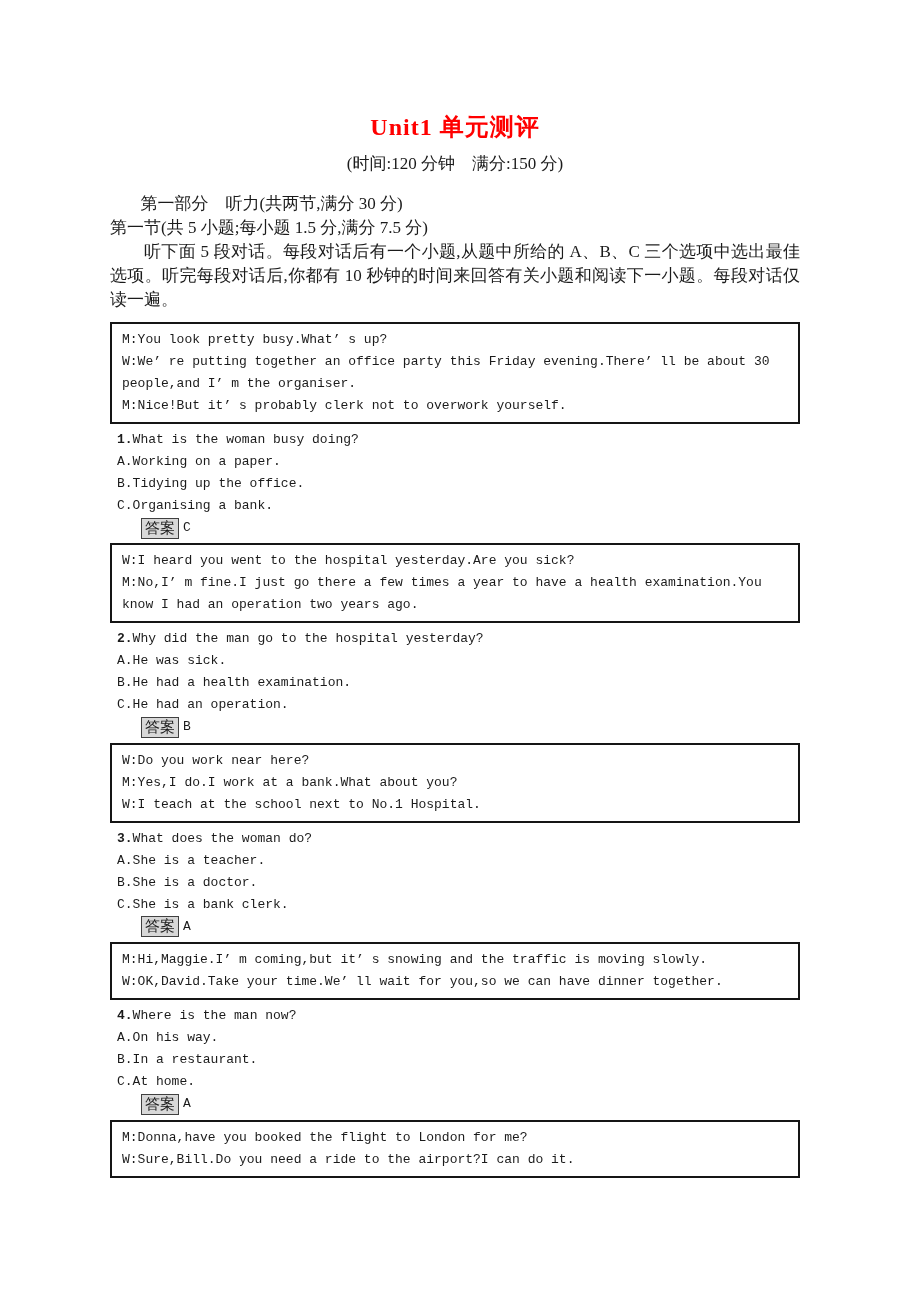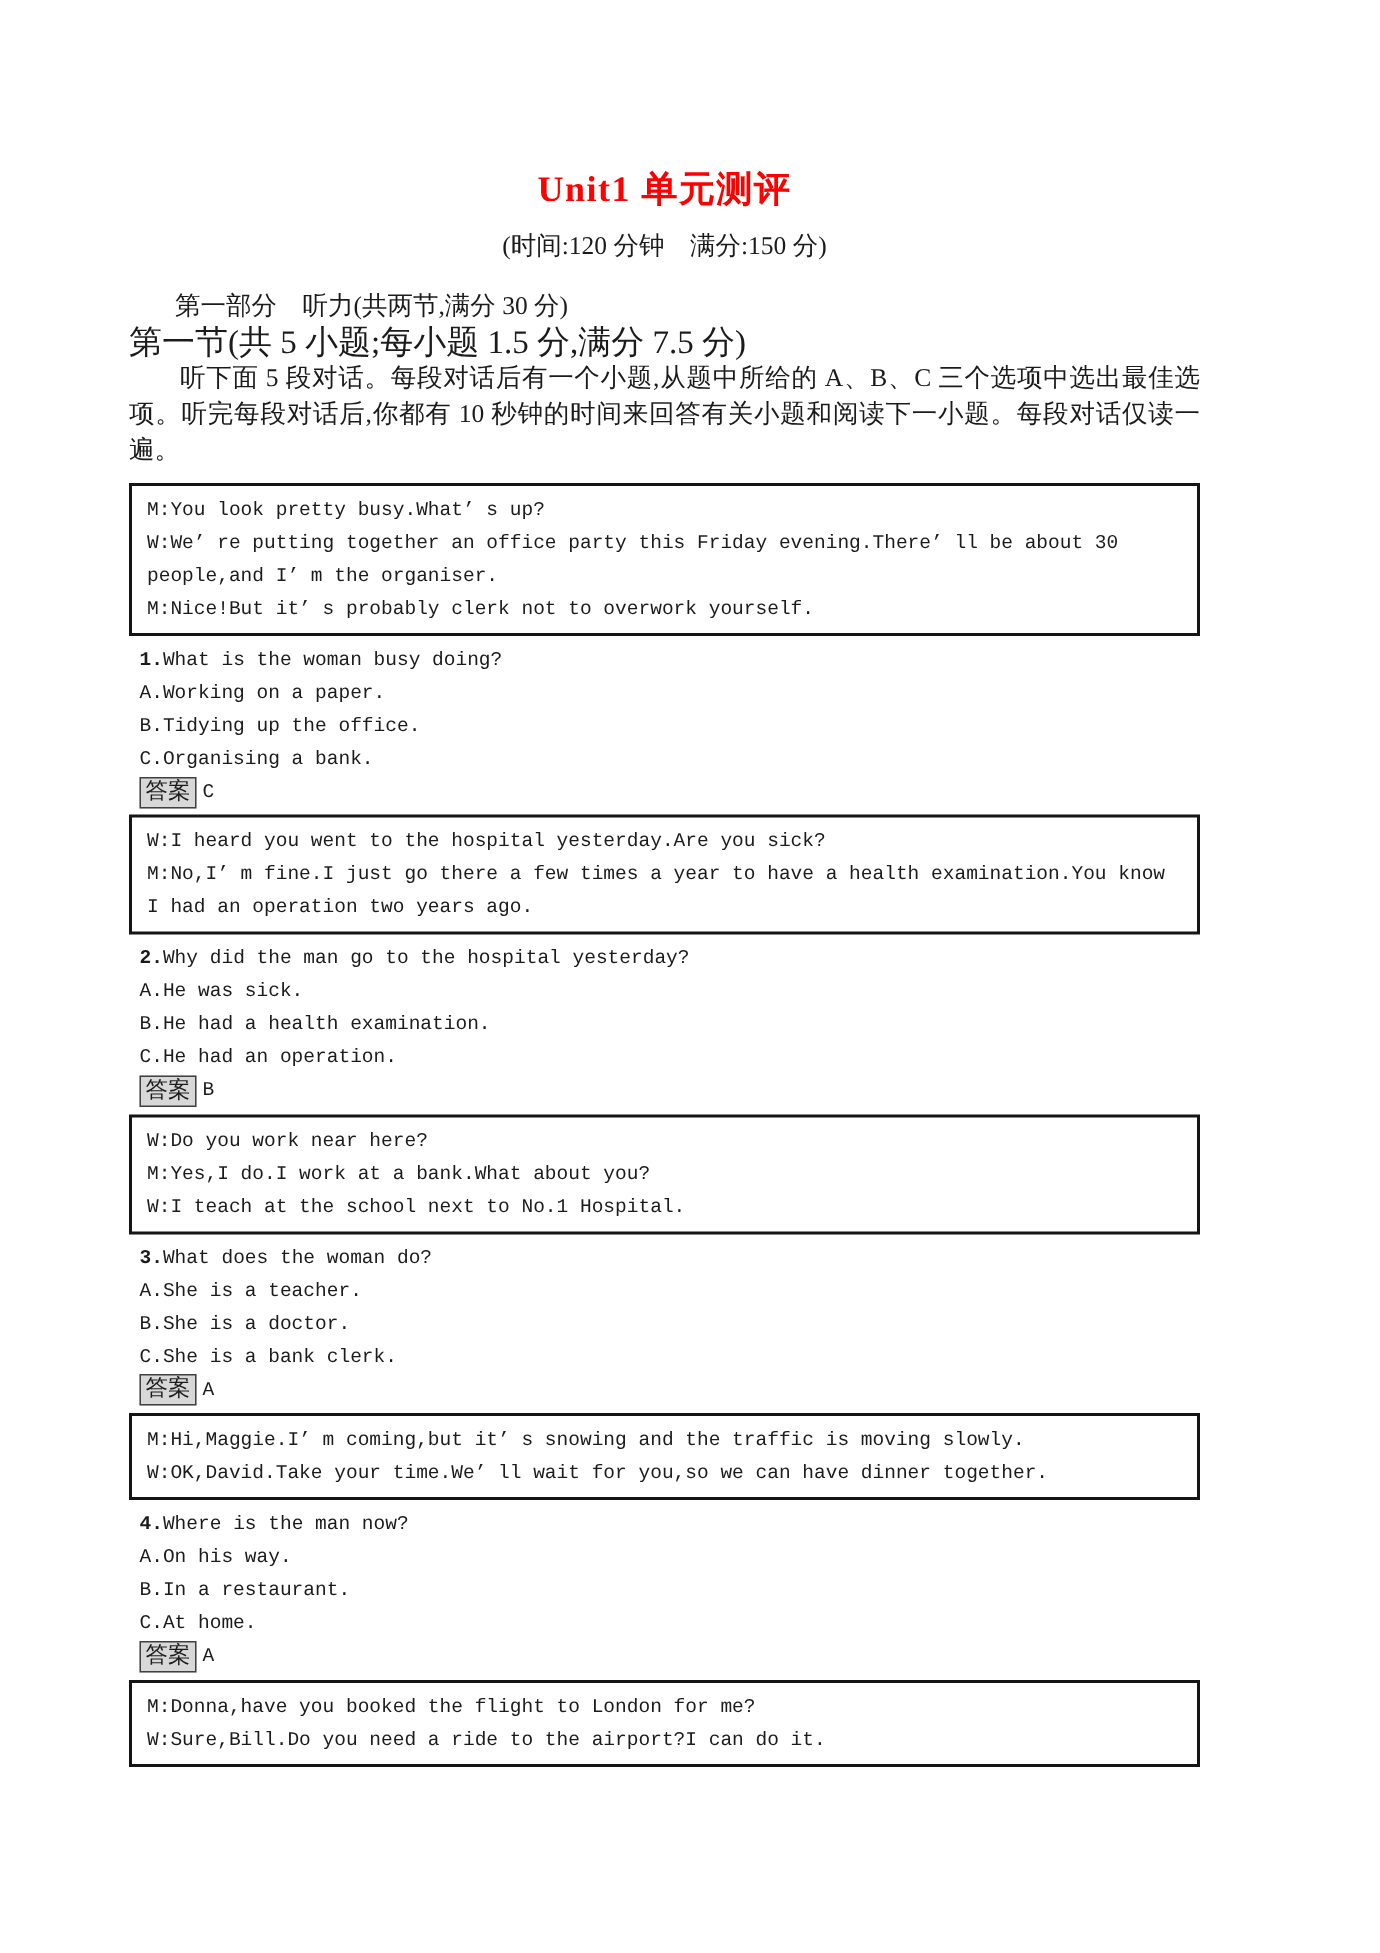--- a/index.html
+++ b/index.html
@@ -4,21 +4,21 @@
 <style>
   html, body { margin: 0; padding: 0; background: #ffffff; }
   body {
     width: 920px; height: 1302px;
     font-family: "Liberation Serif", "DejaVu Serif", serif;
     color: #1b1b1b;
   }
   .page {
     box-sizing: border-box;
     width: 920px; height: 1302px;
-    padding: 112px 120px 0 86px;
+    padding: 112px 120px 0 110px;
     overflow: hidden;
   }
   .doc-title {
     margin: 0;
     text-align: center;
     font-size: 24px;
     font-weight: bold;
     line-height: 30px;
     letter-spacing: 1px;
   }
@@ -28,21 +28,21 @@
     line-height: 24px;
     margin-top: 10px;
   }
   .part-heading {
     font-size: 17px;
     line-height: 24px;
     margin-top: 16px;
     padding-left: 1.8em;
   }
   .section-heading {
-    font-size: 22px;
+    font-size: 17px;
     line-height: 24px;
   }
   .instructions {
     font-size: 17px;
     line-height: 24px;
     text-indent: 2em;
     text-align: justify;
   }
   .dialogue-box {
     box-sizing: border-box;
@@ -56,21 +56,21 @@
   }
   .dialogue-box.first { margin-top: 10px; }
   .question {
     margin: 5px 0 3px;
     padding-left: 7px;
     font-family: "Liberation Mono", "DejaVu Sans Mono", monospace;
     font-size: 13px;
     line-height: 22px;
   }
   .q-num { font-weight: bold; }
-  .answer-row { line-height: 22px; }
+  .answer-row { line-height: 22px; margin-left: 24px; }
   .answer-badge {
     display: inline-block;
     font-family: "Liberation Serif", "DejaVu Serif", serif;
     font-size: 15px;
     line-height: 17px;
     padding: 1px 3px;
     border: 1px solid #404040;
     vertical-align: middle;
   }
   .answer-letter {

